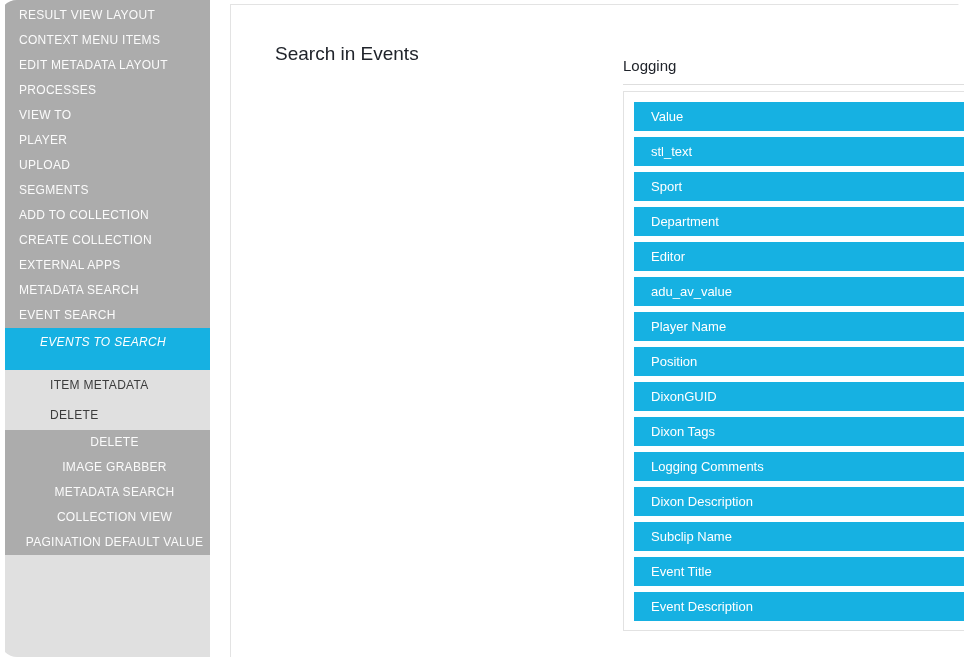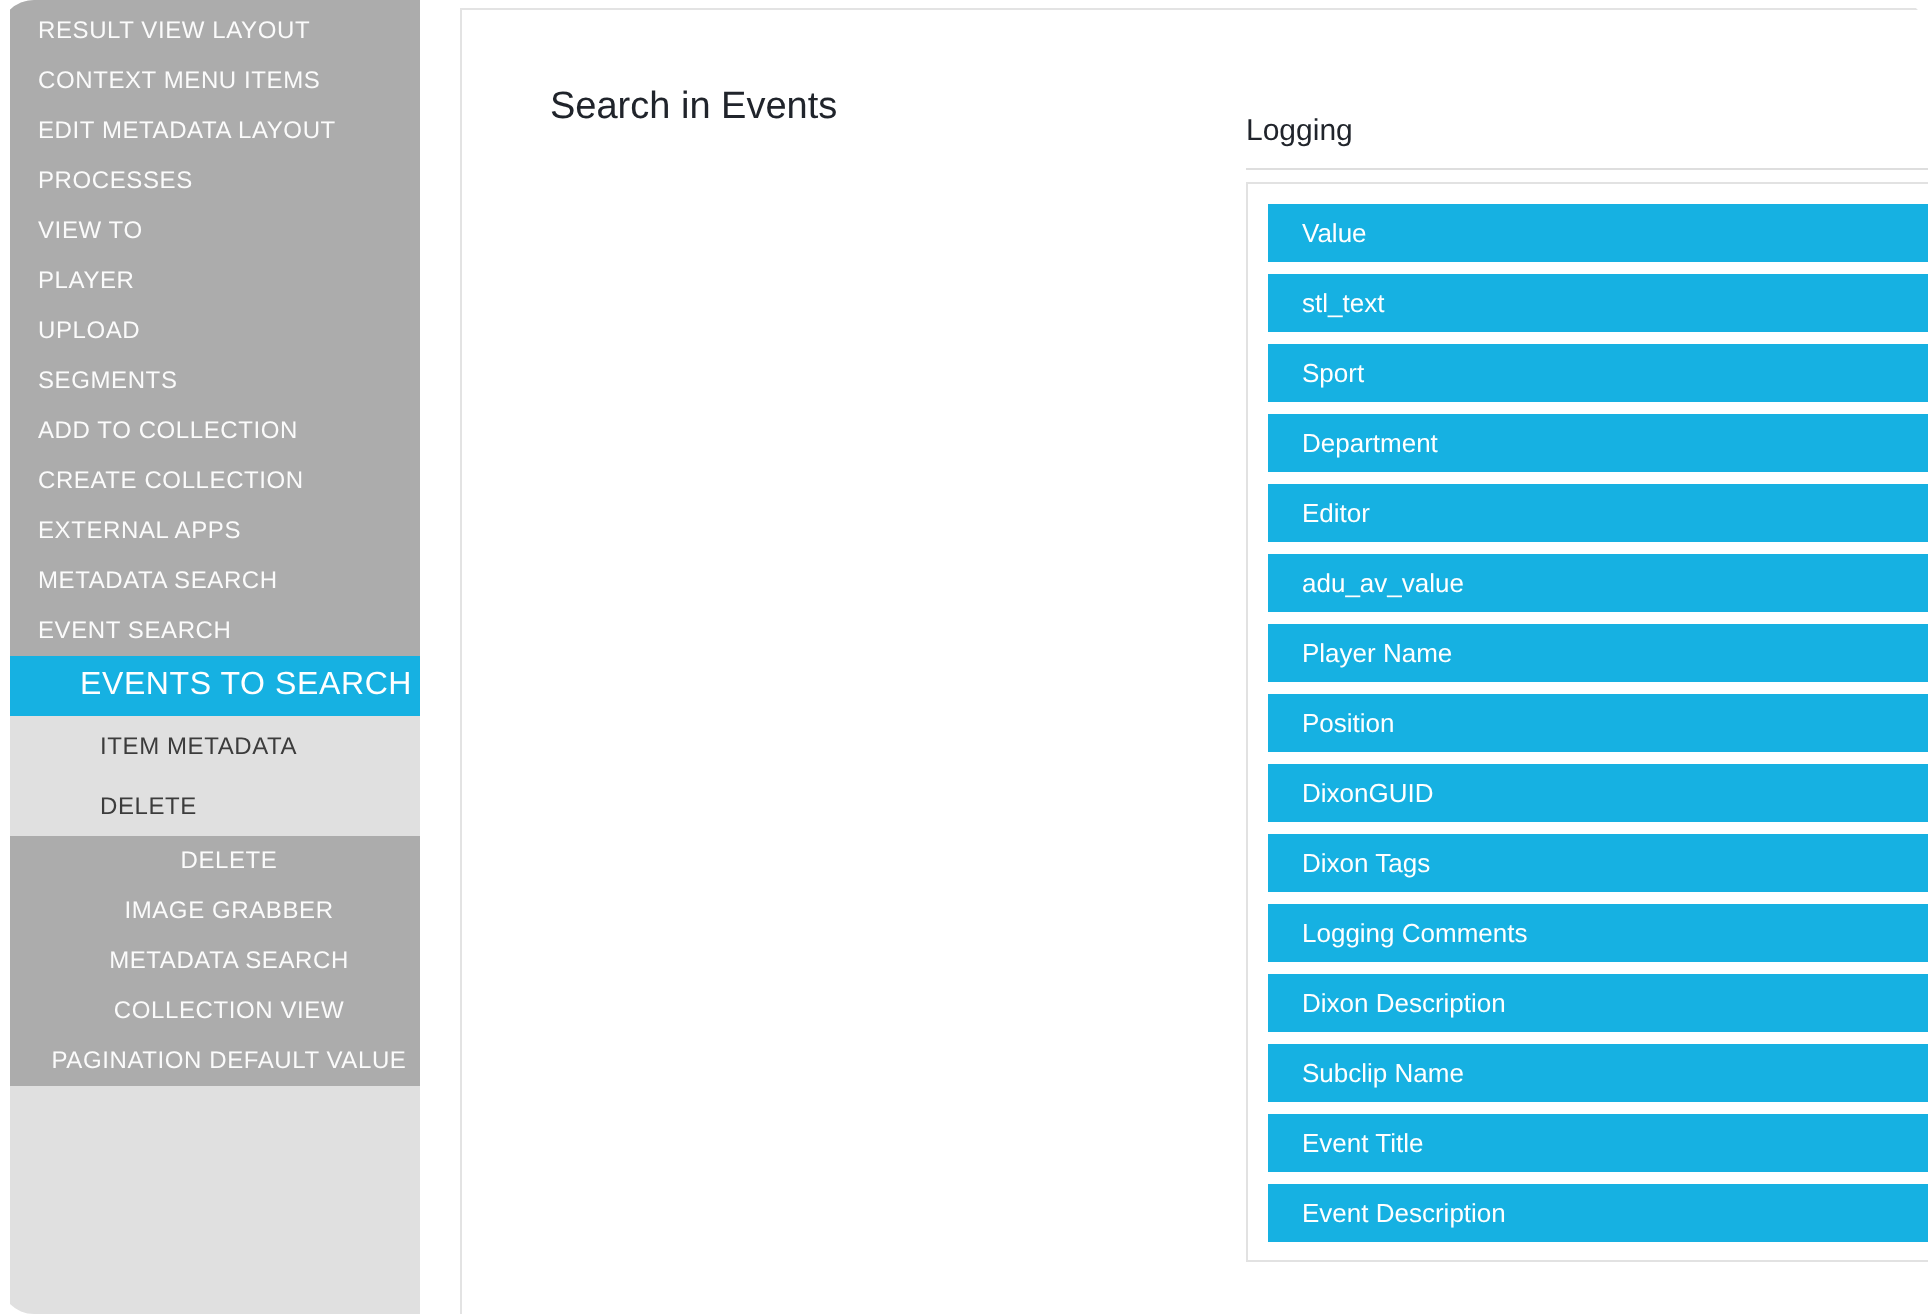--- a/index.html
+++ b/index.html
@@ -10,22 +10,22 @@
   
   .sidebar { position:absolute; left:5px; top:0; width:205px; height:657px;
              background:var(--panel-bg,#E0E0E0); }
   ul.menu { list-style:none; }
   ul.menu.top { background:var(--item-bg,#ACACAC); padding-top:3px; }
   ul.menu.bottom { background:var(--item-bg,#ACACAC);text-align:center; }
   .menu-item { height:25px; line-height:25px; padding-left:14px;
                font-size:12px; letter-spacing:.3px; color:#FBFBFB;
                background:var(--item-bg,#ACACAC); cursor:pointer;
                white-space:nowrap; overflow:hidden; }
-  .menu-item.selected { height:30px; line-height:29px; padding-left:35px;
-               background:var(--accent,#16B1E2); color:#fff; font-size:16px; }
+  .menu-item.selected { height:42px; line-height:29px; padding-left:35px;
+               background:var(--accent,#16B1E2); color:#fff; font-size:12px;font-style:italic; }
   .menu-item.sub { height:30px; line-height:30px; padding-left:45px;
                background:var(--panel-bg,#E0E0E0); color:#3C3C3C; }
 
   
   .panel { position:absolute; left:230px; top:4px; right:-2px; bottom:-2px;
            background:#fff; border:1px solid #E3E3E3; overflow:hidden; }
   .page-title { position:absolute; left:44px; top:38px; font-size:19px;
                 font-weight:400; color:#20242B; }
   .filter-label { position:absolute; left:392px; top:52px; font-size:15px;
                   font-weight:400; color:#20242B; }

